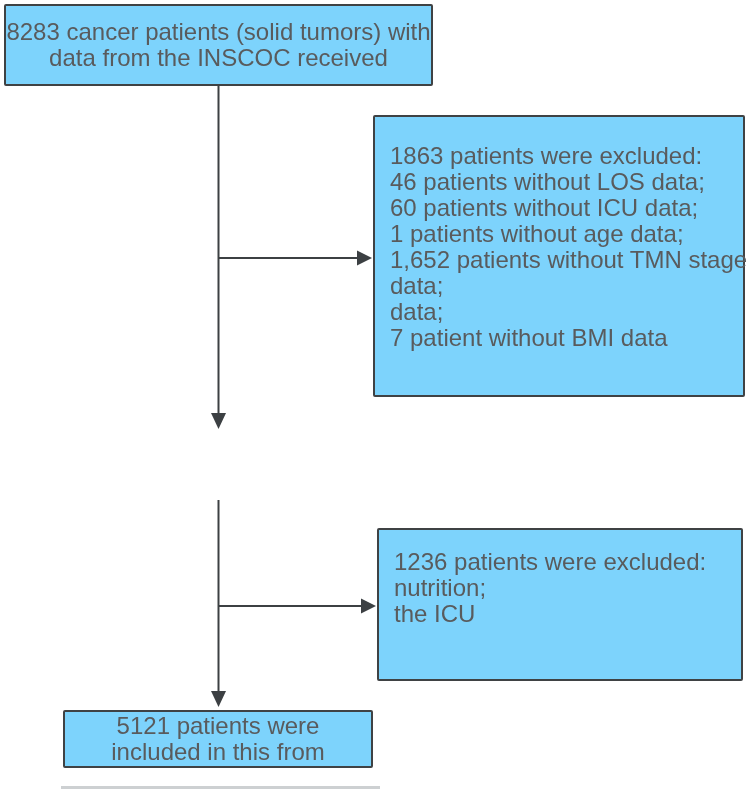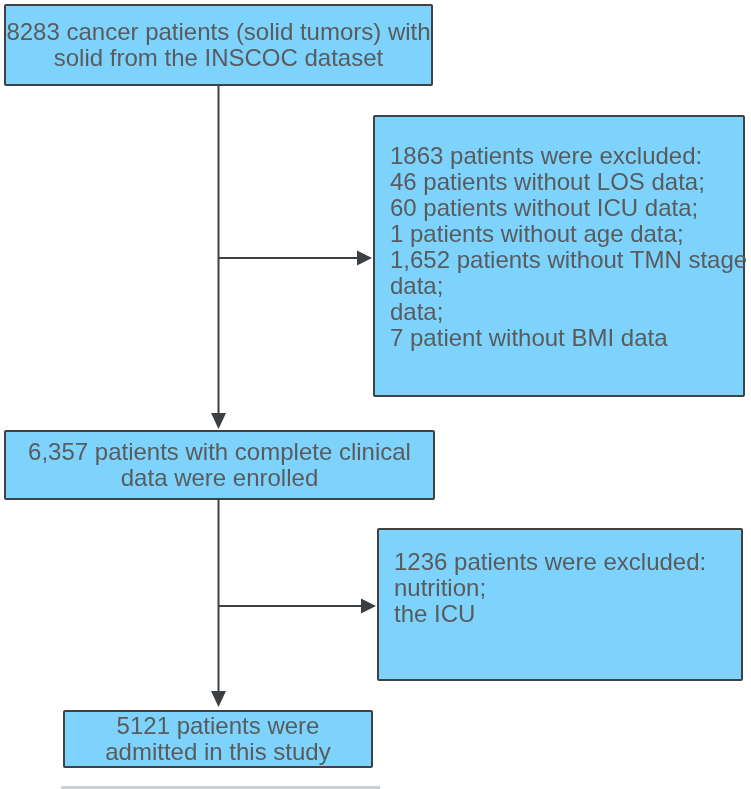--- a/index.html
+++ b/index.html
@@ -72,45 +72,41 @@
 
     <line x1="218.5" y1="500" x2="218.5" y2="692"></line>
     <polygon points="211,691 226,691 218.5,707"></polygon>
 
     <line x1="218.5" y1="606" x2="362" y2="606"></line>
     <polygon points="361,598.5 361,613.5 376,606"></polygon>
   </svg>
 
   <div class="box centered box-initial">
     <div class="line">8283 cancer patients (solid tumors) with</div>
-    <div class="line">solid from the INSCOC dataset</div>
+    <div class="line">data from the INSCOC received</div>
   </div>
 
   <div class="box lefted box-excl1">
     <div class="line">1863 patients were excluded:</div>
     <div class="line">46 patients without LOS data;</div>
     <div class="line">60 patients without ICU data;</div>
     <div class="line">1 patients without age data;</div>
     <div class="line">1,652 patients without TMN stage</div>
     <div class="line">data;</div>
     <div class="line">data;</div>
     <div class="line">7 patient without BMI data</div>
   </div>
 
-  <div class="box centered box-enrolled">
-    <div class="line">6,357 patients with complete clinical</div>
-    <div class="line">data were enrolled</div>
-  </div>
 
   <div class="box lefted box-excl2">
     <div class="line">1236 patients were excluded:</div>
     <div class="line">nutrition;</div>
     <div class="line">the ICU</div>
   </div>
 
   <div class="box centered box-final">
     <div class="line">5121 patients were</div>
-    <div class="line">admitted in this study</div>
+    <div class="line">included in this from</div>
   </div>
 
   <div class="caption-sliver"></div>
 
 </div>
 
 </body></html>

